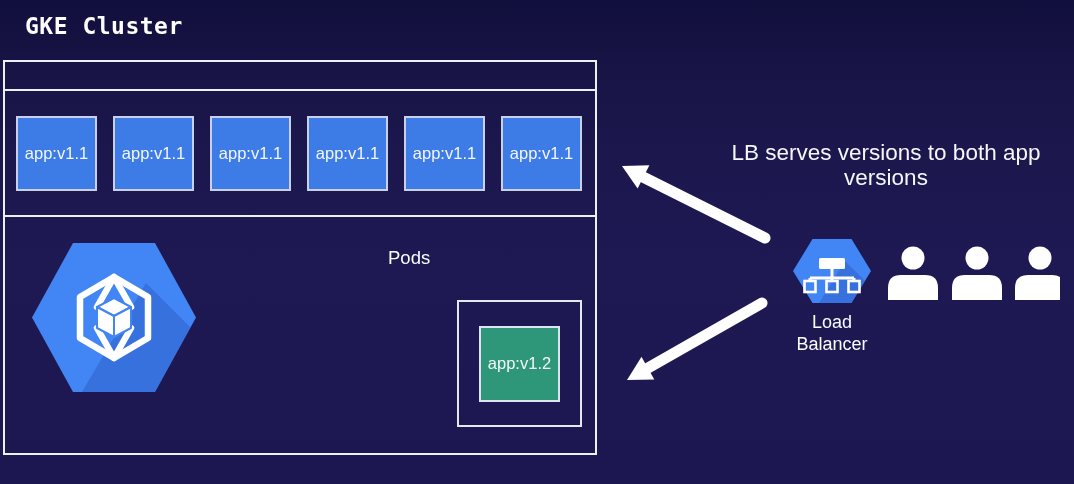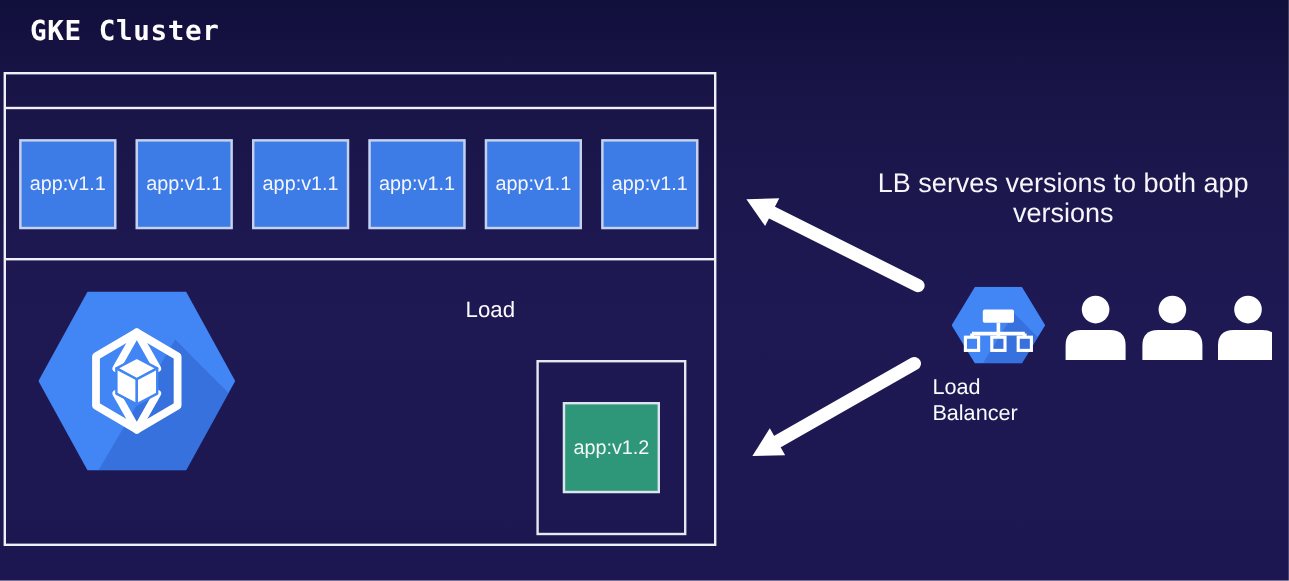--- a/index.html
+++ b/index.html
@@ -29,36 +29,36 @@
     font-size:16.5px;color:#f4f6fc;white-space:nowrap;
   }
   .cluster-lower{position:relative;flex:1;}
   .gke-icon{position:absolute;left:27px;top:26px;}
   .engine-label{
     position:absolute;left:19px;top:175px;width:180px;text-align:center;
     font-size:18px;color:#fbfbfe;white-space:nowrap;
   }
   .pods-label{position:absolute;left:383px;top:30px;font-size:18.5px;color:#fbfbfe;}
   .v2-box{
-    position:absolute;left:442px;top:83px;width:125px;height:146px;box-sizing:border-box;
+    position:absolute;left:452px;top:83px;width:125px;height:127px;box-sizing:border-box;
     border:2px solid #e7e7f0;display:flex;align-items:center;justify-content:center;text-align:right;
   }
   .pod-v2{
     width:81px;height:76px;box-sizing:border-box;
     background:#2e9779;border:2px solid #dde4ef;
     display:flex;align-items:center;justify-content:center;
     font-size:16.5px;color:#f4f8f6;white-space:nowrap;
   }
   .caption{
     position:absolute;left:702px;top:140px;width:368px;
     font-size:22.5px;line-height:25px;text-align:center;color:#f6f6fa;
   }
   .lb-icon{position:absolute;left:793px;top:239px;}
   .lb-label{
-    position:absolute;left:777px;top:312px;width:110px;text-align:left;
+    position:absolute;left:777px;top:312px;width:110px;text-align:center;
     font-size:18px;line-height:21.5px;color:#fbfbfe;
   }
   .users-icon{position:absolute;left:884px;top:244px;}
   .arrows{position:absolute;left:0;top:0;pointer-events:none;}
 </style>
 </head>
 <body>
 
 <div class="canvas">
 
@@ -97,21 +97,21 @@
           <path d="M82,34 L65,64 M82,34 L99,64 M82,115 L65,85 M82,115 L99,85"></path>
         </g>
         <g fill="#ffffff" stroke="#4285f4" stroke-width="2" stroke-linejoin="round">
           <polygon points="82,55 99,64 82,73 65,64"></polygon>
           <polygon points="65,64 82,73 82,94 65,85"></polygon>
           <polygon points="99,64 82,73 82,94 99,85"></polygon>
         </g>
       </svg>
 
 
-      <div class="pods-label">Load</div>
+      <div class="pods-label">Pods</div>
 
       <div class="v2-box">
         <div class="pod-v2">app:v1.2</div>
       </div>
 
     </div>
   </div>
 
   <div class="caption">LB serves versions to both app versions</div>
 

